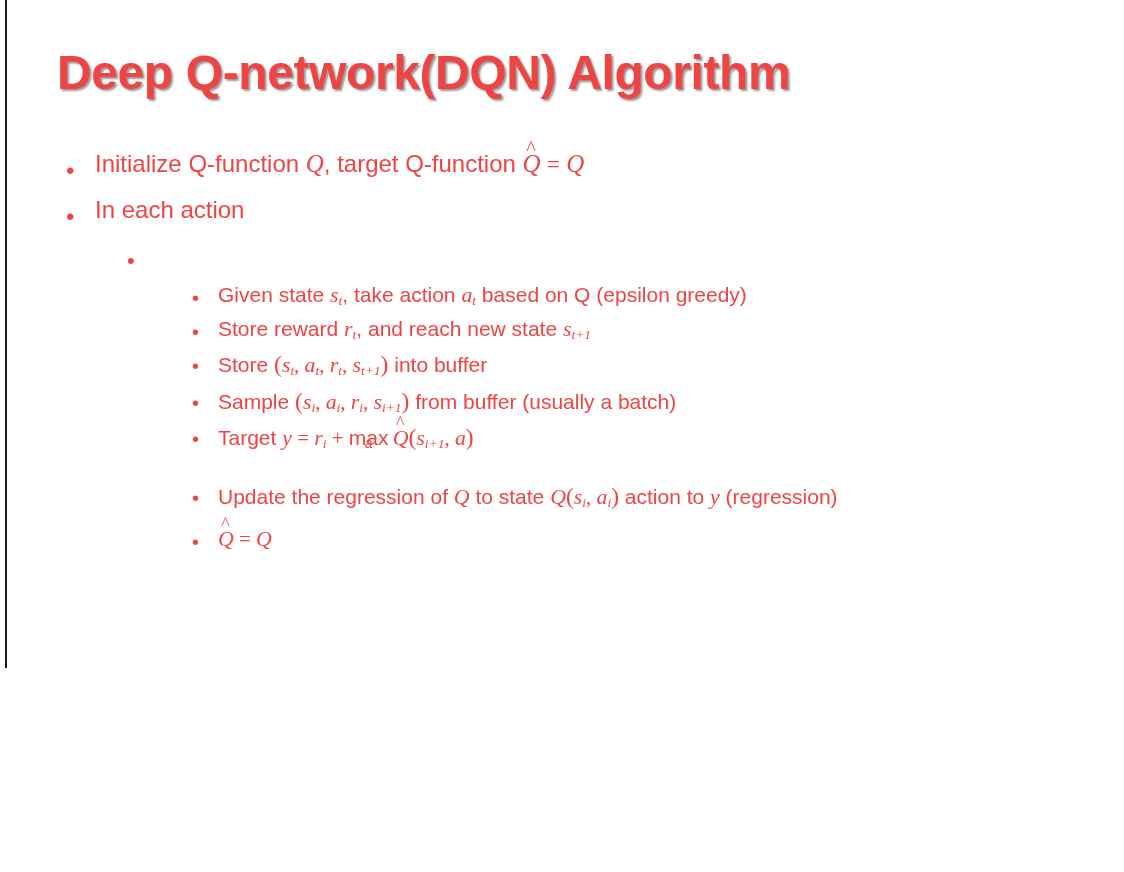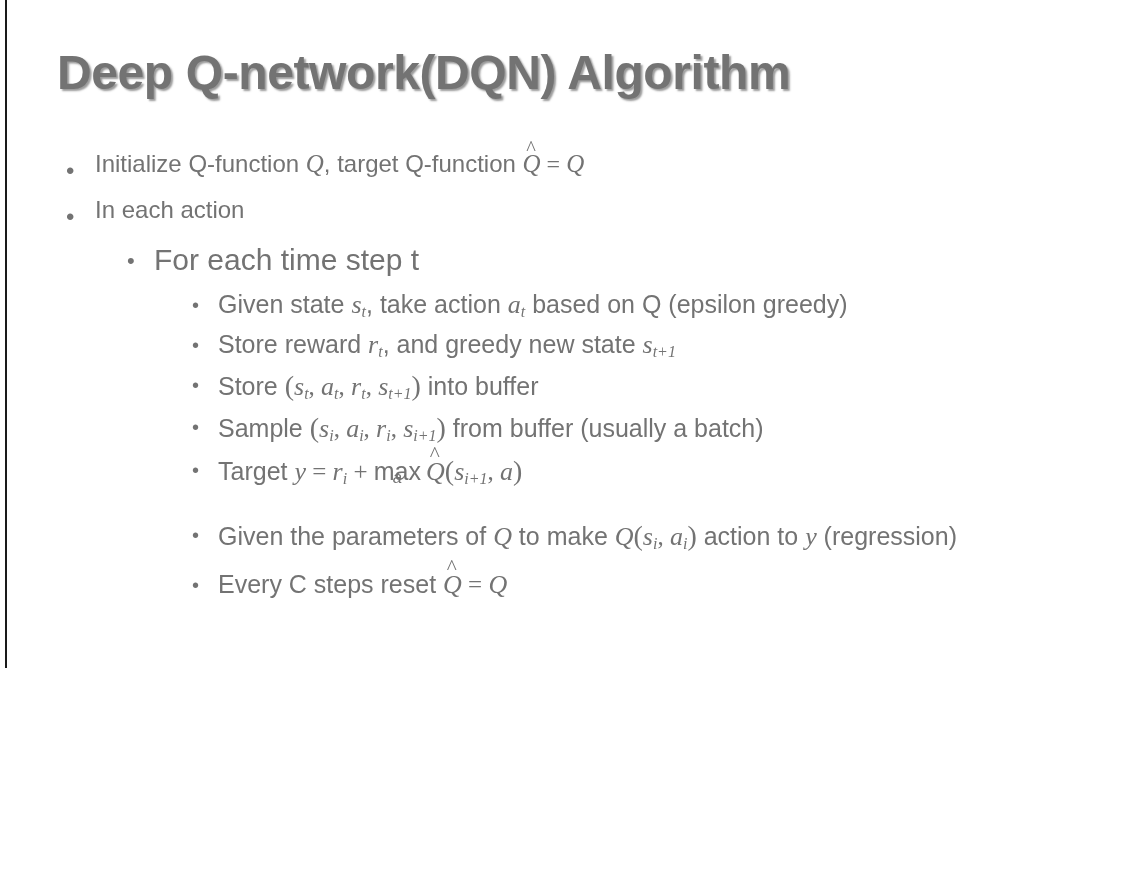--- a/index.html
+++ b/index.html
@@ -7,21 +7,21 @@
     padding: 0;
     background: #ffffff;
   }
   .slide {
     position: relative;
     width: 1124px;
     height: 668px;
     background: #ffffff;
     overflow: hidden;
     font-family: "Liberation Sans", sans-serif;
-    color: #737373;
+    color: #ef4444;
     box-sizing: border-box;
   }
   .edge-left {
     position: absolute;
     left: 5px;
     top: 0;
     width: 2px;
     height: 872px;
     background: #1a1a1a;
   }
@@ -63,21 +63,21 @@
   .lvl1 .btext { font-size: 24px; line-height: 1.30; }
 
   
   .lvl2 { padding-left: 127px; margin-bottom: 8px; }
   .lvl2 .dot { width: 27px; font-size: 22px; padding-top: 10px; }
   .lvl2 .btext { font-size: 30px; line-height: 1.30; }
 
   
   .lvl3 { padding-left: 192px; margin-bottom: 4px; padding-right: 20px; }
   .lvl3 .dot { width: 26px; font-size: 20px; padding-top: 8px; }
-  .lvl3 .btext { font-size: 25px; line-height: 1.38; }
+  .lvl3 .btext { font-size: 21px; line-height: 1.38; }
 
   
   .mi {
     font-family: "Liberation Serif", serif;
     font-style: italic;
     font-size: 1.04em;
   }
   .mop {
     font-family: "Liberation Serif", serif;
     font-style: normal;
@@ -146,52 +146,51 @@
       <span class="btext"><span>Initialize Q-function </span><span class="mi">Q</span><span>, target Q-function </span><span class="hatq"><span class="hat">^</span><span>Q</span></span><span class="mop"> = </span><span class="mi">Q</span></span>
     </div>
 
     <div class="bullet-row lvl1">
       <span class="dot">•</span>
       <span class="btext">In each action</span>
     </div>
 
     <div class="bullet-row lvl2">
       <span class="dot">•</span>
-      <span class="btext">For each time step t</span>
     </div>
 
     <div class="bullet-row lvl3">
       <span class="dot">•</span>
       <span class="btext"><span>Given state </span><span class="mi">s</span><sub class="msub">t</sub><span>, take action </span><span class="mi">a</span><sub class="msub">t</sub><span> based on Q (epsilon greedy)</span></span>
     </div>
 
     <div class="bullet-row lvl3">
       <span class="dot">•</span>
-      <span class="btext"><span>Store reward </span><span class="mi">r</span><sub class="msub">t</sub><span>, and greedy new state </span><span class="mi">s</span><sub class="msub">t+1</sub></span>
+      <span class="btext"><span>Store reward </span><span class="mi">r</span><sub class="msub">t</sub><span>, and reach new state </span><span class="mi">s</span><sub class="msub">t+1</sub></span>
     </div>
 
     <div class="bullet-row lvl3">
       <span class="dot">•</span>
       <span class="btext"><span>Store </span><span class="mpar">(</span><span class="mi">s</span><sub class="msub">t</sub><span class="mop">, </span><span class="mi">a</span><sub class="msub">t</sub><span class="mop">, </span><span class="mi">r</span><sub class="msub">t</sub><span class="mop">, </span><span class="mi">s</span><sub class="msub">t+1</sub><span class="mpar">)</span><span> into buffer</span></span>
     </div>
 
     <div class="bullet-row lvl3">
       <span class="dot">•</span>
       <span class="btext"><span>Sample </span><span class="mpar">(</span><span class="mi">s</span><sub class="msub">i</sub><span class="mop">, </span><span class="mi">a</span><sub class="msub">i</sub><span class="mop">, </span><span class="mi">r</span><sub class="msub">i</sub><span class="mop">, </span><span class="mi">s</span><sub class="msub">i+1</sub><span class="mpar">)</span><span> from buffer (usually a batch)</span></span>
     </div>
 
     <div class="bullet-row lvl3" style="margin-bottom:26px;">
       <span class="dot">•</span>
       <span class="btext"><span>Target </span><span class="mi">y</span><span class="mop"> = </span><span class="mi">r</span><sub class="msub">i</sub><span class="mop"> + </span><span class="maxop"><span>max</span><span class="lim">a</span></span><span class="sp"> </span><span class="hatq"><span class="hat">^</span><span>Q</span></span><span class="mpar">(</span><span class="mi">s</span><sub class="msub">i+1</sub><span class="mop">, </span><span class="mi">a</span><span class="mpar">)</span></span>
     </div>
 
     <div class="bullet-row lvl3">
       <span class="dot">•</span>
-      <span class="btext"><span>Given the parameters of </span><span class="mi">Q</span><span> to make </span><span class="mi">Q</span><span class="mpar">(</span><span class="mi">s</span><sub class="msub">i</sub><span class="mop">, </span><span class="mi">a</span><sub class="msub">i</sub><span class="mpar">)</span><span> action to </span><span class="mi">y</span><span> (regression)</span></span>
+      <span class="btext"><span>Update the regression of </span><span class="mi">Q</span><span> to state </span><span class="mi">Q</span><span class="mpar">(</span><span class="mi">s</span><sub class="msub">i</sub><span class="mop">, </span><span class="mi">a</span><sub class="msub">i</sub><span class="mpar">)</span><span> action to </span><span class="mi">y</span><span> (regression)</span></span>
     </div>
 
     <div class="bullet-row lvl3" style="margin-top:12px;">
       <span class="dot">•</span>
-      <span class="btext"><span>Every C steps reset </span><span class="hatq"><span class="hat">^</span><span>Q</span></span><span class="mop"> = </span><span class="mi">Q</span></span>
+      <span class="btext"><span class="hatq"><span class="hat">^</span><span>Q</span></span><span class="mop"> = </span><span class="mi">Q</span></span>
     </div>
 
   </div>
 </div>
 
 </body></html>

